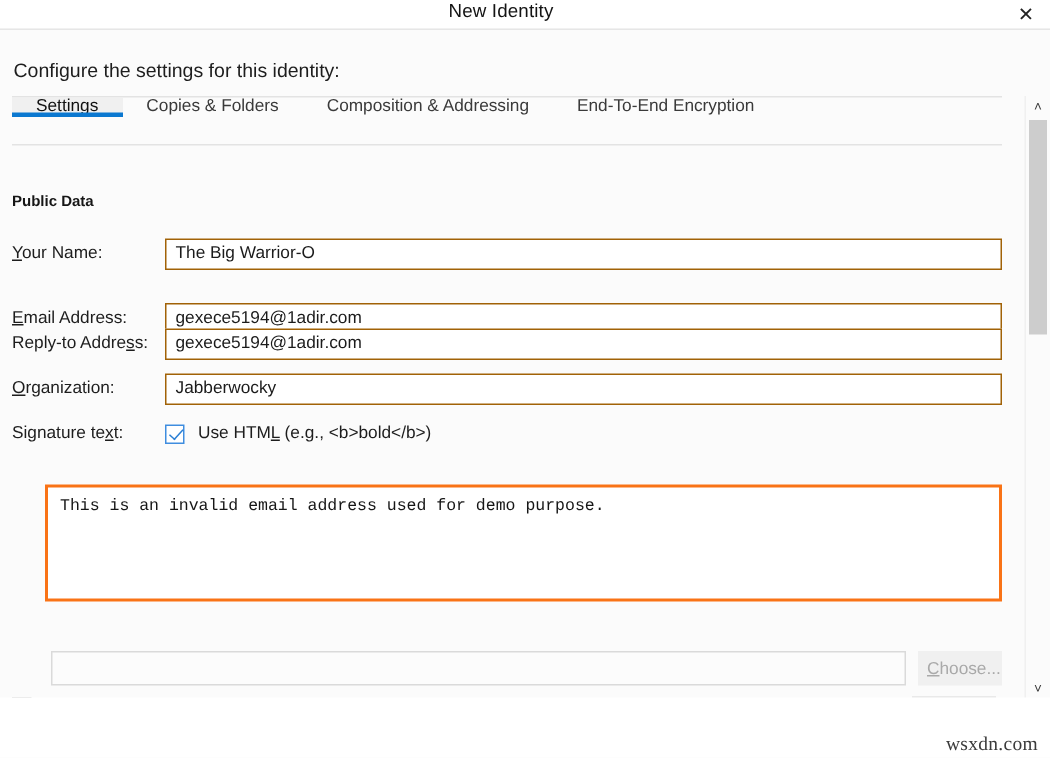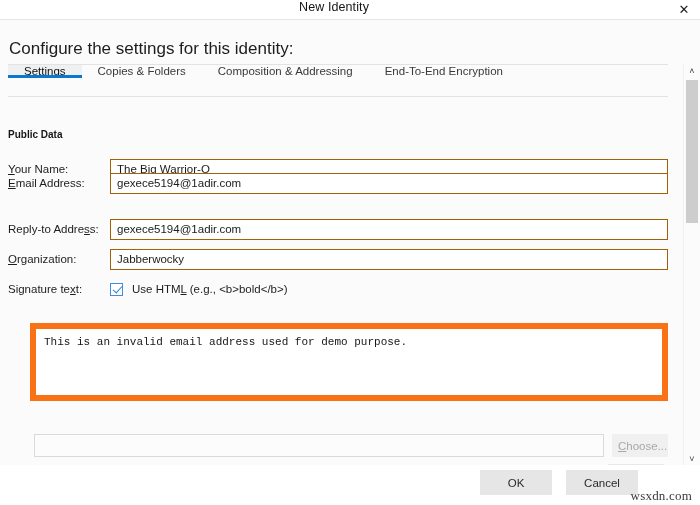--- a/index.html
+++ b/index.html
@@ -55,21 +55,21 @@
     height: 446px;
     background: #fbfbfb;
     border-top: 1px solid #e6e6e6;
     overflow: hidden;
   }
 
   .configure-line {
     position: absolute;
     left: 9px;
     top: 19px;
-    font-size: 17px;
+    font-size: 13px;
     color: #1d1d1d;
   }
 
   
   .tabstrip {
     position: absolute;
     left: 8px;
     top: 44px;
     width: 660px;
     height: 33px;
@@ -185,21 +185,21 @@
   }
 
   
   .sig-area {
     position: absolute;
     left: 30px;
     top: 303px;
     width: 638px;
     height: 78px;
     box-sizing: border-box;
-    border: 6px solid #f97316;
+    border: 2px solid #f97316;
     background: #ffffff;
     font-family: "Liberation Mono", monospace;
     font-size: 11px;
     color: #161616;
     padding: 6px 8px;
     resize: none;
     outline: none;
     line-height: 1.35;
   }
 
@@ -358,21 +358,21 @@
     </div>
   </div>
 
   <div class="section-title">Public Data</div>
 
   <div class="form-row" style="top:138px;">
     <label class="form-label"><u>Y</u><span>our Name:</span></label>
     <input class="text-input" type="text" value="The Big Warrior-O" style="">
   </div>
 
-  <div class="form-row" style="top:152px;">
+  <div class="form-row" style="top:181px;">
     <label class="form-label"><u>E</u><span>mail Address:</span></label>
     <input class="text-input" type="text" value="gexece5194@1adir.com" style="">
   </div>
 
   <div class="form-row" style="top:198px;">
     <label class="form-label"><span>Reply-to Addre</span><u>s</u><span>s:</span></label>
     <input class="text-input" type="text" value="gexece5194@1adir.com" style="">
   </div>
 
   <div class="form-row" style="top:228px;">
@@ -401,16 +401,14 @@
 
   <div class="scrollbar">
     <div class="sb-arrow up">˄</div>
     <div class="sb-thumb"></div>
     <div class="sb-arrow down">˅</div>
   </div>
 
 </div>
 
 <div class="footer">
-  <button class="footer-btn ok">OK</button>
-  <button class="footer-btn cancel">Cancel</button>
   <div class="watermark">wsxdn.com</div>
 </div>
 
 </body></html>

